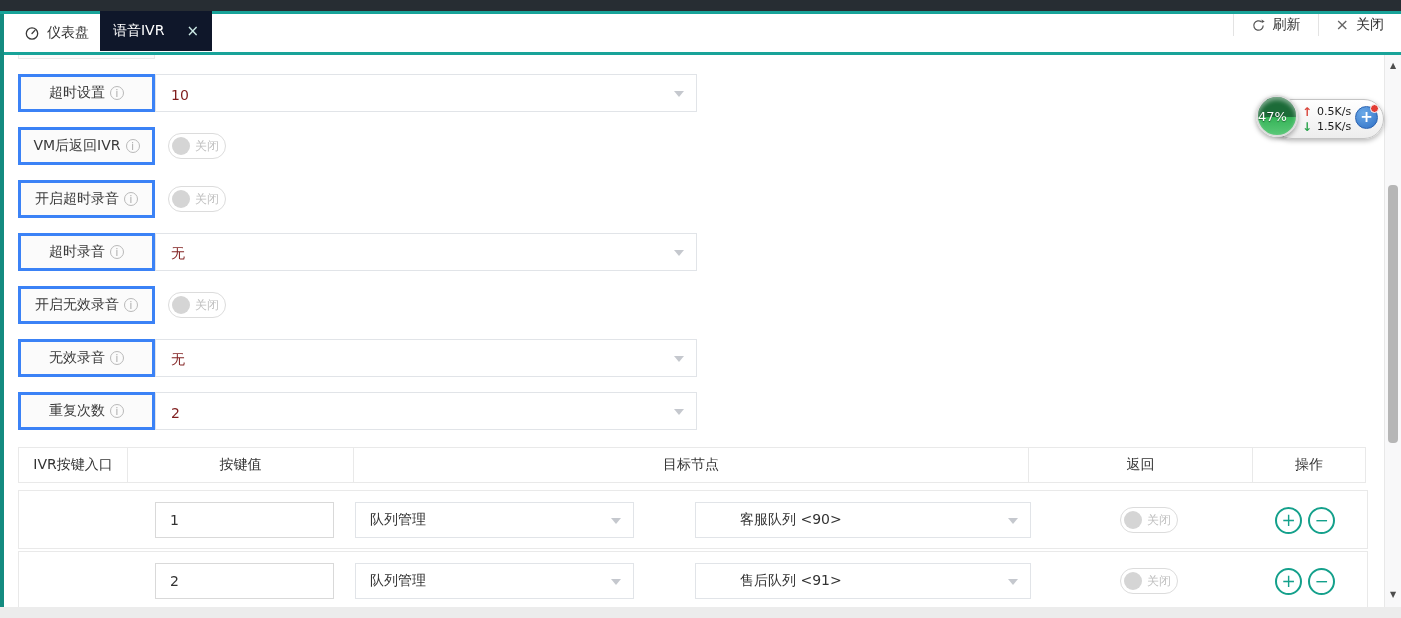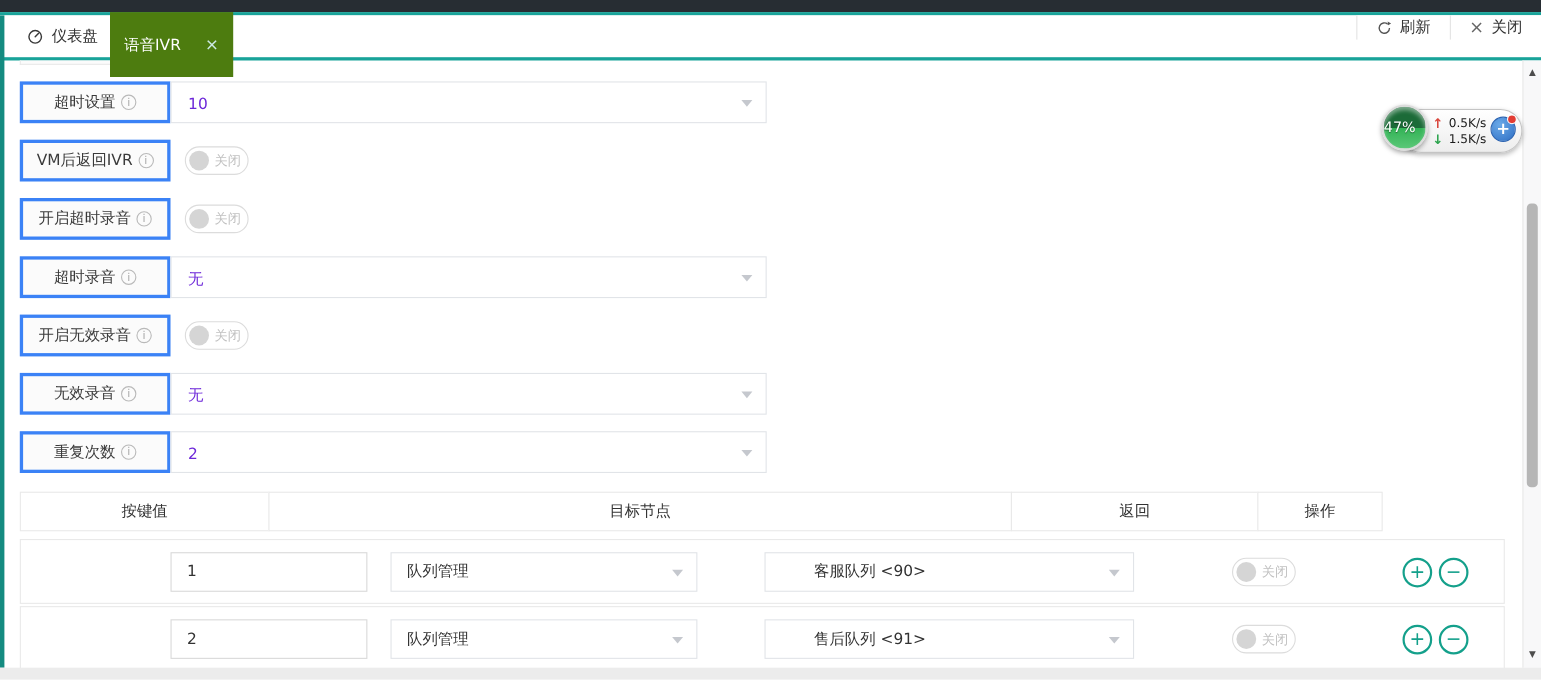--- a/index.html
+++ b/index.html
@@ -5,21 +5,21 @@
   * { margin:0; padding:0; box-sizing:border-box; }
   html,body { width:1401px; height:618px; }
   body { font-family:"DejaVu Sans","Liberation Sans",sans-serif; background:#fff; }
   .screen { position:relative; width:1401px; height:618px; overflow:hidden; background:#fff; }
 
   
   .top-dark   { position:absolute; left:0; top:0; width:100%; height:11px; background:#272d33; }
   .teal-line  { position:absolute; left:0; top:11px; width:100%; height:3px; background:#18a399; }
   .tabbar     { position:absolute; left:0; top:14px; width:100%; height:41px; background:#fff; border-bottom:3px solid #18a399; }
   .tab-dash   { position:absolute; left:16px; top:14px; height:38px; display:flex; align-items:center; gap:7px; font-size:14px; color:#333; padding:0 8px; cursor:pointer; }
-  .tab-active { position:absolute; left:100px; top:11px; width:112px; height:59px; background:#4d7c0f; z-index:3; display:flex; align-items:center; justify-content:center; gap:22px; font-size:14px; color:#fff; cursor:pointer; }
+  .tab-active { position:absolute; left:100px; top:11px; width:112px; height:40px; background:#0f172a; z-index:3; display:flex; align-items:center; justify-content:center; gap:22px; font-size:14px; color:#fff; cursor:pointer; }
   .tab-close-x{ color:#cdeae6; font-size:15px; line-height:1; }
   .top-actions{ position:absolute; right:0; top:14px; height:22px; display:flex; z-index:2; }
   .top-action { display:flex; align-items:center; gap:7px; padding:0 17px; border-left:1px solid #e3e3e3; font-size:14px; color:#333; cursor:pointer; background:#fff; }
   .close-x    { font-size:16px; color:#666; line-height:1; }
 
   
   .left-strip   { position:absolute; left:0; top:14px; width:4px; height:593px; background:#148b80; }
   .clipped-box  { position:absolute; left:18px; top:55px; width:137px; height:4px; background:#fbfbfb; border:1px solid #e9e9e9; border-top:none; }
   .bottom-strip { position:absolute; left:0; top:607px; width:100%; height:11px; background:#ececec; z-index:6; }
 
@@ -27,21 +27,21 @@
   .scrollbar { position:absolute; right:0; top:55px; width:17px; height:552px; background:#f8f8f9; border-left:1px solid #e8e8e8; z-index:5; }
   .sb-arrow  { position:absolute; left:0; width:16px; text-align:center; font-size:8px; color:#4d4d4d; cursor:pointer; }
   .sb-up     { top:6px; }
   .sb-down   { bottom:8px; }
   .sb-thumb  { position:absolute; left:3px; top:130px; width:10px; height:258px; background:#b6b6b6; border-radius:4px; cursor:pointer; }
 
   
   .frow   { position:absolute; left:18px; height:38px; width:700px; }
   .flabel { position:absolute; left:0; top:0; width:137px; height:38px; background:#fbfbfb; border:3px solid #3b82f6; display:flex; align-items:center; justify-content:center; gap:5px; font-size:14px; color:#3a3a3a; }
   .info-i { display:inline-flex; align-items:center; justify-content:center; width:14px; height:14px; border:1px solid #b9b9b9; border-radius:50%; color:#a9a9a9; font-size:10px; flex:0 0 auto; }
-  .fselect{ position:absolute; left:137px; top:0; width:542px; height:38px; border:1px solid #e1e4e8; background:#fff; display:flex; align-items:center; padding:4px 30px 0 15px; font-size:14px; color:#6d28d9; cursor:pointer; }
+  .fselect{ position:absolute; left:137px; top:0; width:542px; height:38px; border:1px solid #e1e4e8; background:#fff; display:flex; align-items:center; padding:4px 30px 0 15px; font-size:14px; color:#7f1d1d; cursor:pointer; }
   .caret  { position:absolute; right:12px; top:16px; width:0; height:0; border-left:5px solid transparent; border-right:5px solid transparent; border-top:6px solid #c5c8ce; }
   .toggle { position:absolute; left:150px; top:6px; width:58px; height:26px; border:1px solid #dcdcdc; border-radius:14px; background:#fff; display:flex; align-items:center; gap:5px; padding:0 8px 0 3px; cursor:pointer; }
   .knob   { width:18px; height:18px; border-radius:50%; background:#d5d5d5; flex:0 0 auto; }
   .tog-txt{ font-size:12px; color:#c0c0c0; white-space:nowrap; }
 
   
   .thead { position:absolute; left:18px; top:447px; width:1350px; height:36px; display:flex; }
   .th    { border:1px solid #e9e9e9; margin-left:-1px; display:flex; align-items:center; justify-content:center; font-size:14px; color:#333; background:#fff; }
   .th:first-child { margin-left:0; }
   .th-c1 { width:110px; } .th-c2 { width:227px; } .th-c3 { width:676px; } .th-c4 { width:225px; } .th-c5 { width:114px; }
@@ -183,20 +183,21 @@
       <span>重复次数</span>
       <span class="info-i">i</span>
     </div>
     <div class="fselect">
       <span>2</span>
       <span class="caret"></span>
     </div>
   </div>
 
   <div class="thead">
+    <div class="th th-c1">IVR按键入口</div>
     <div class="th th-c2">按键值</div>
     <div class="th th-c3">目标节点</div>
     <div class="th th-c4">返回</div>
     <div class="th th-c5">操作</div>
   </div>
 
   <div class="trow" style="top:490px">
     <div class="key-input">
       <span>1</span>
     </div>

